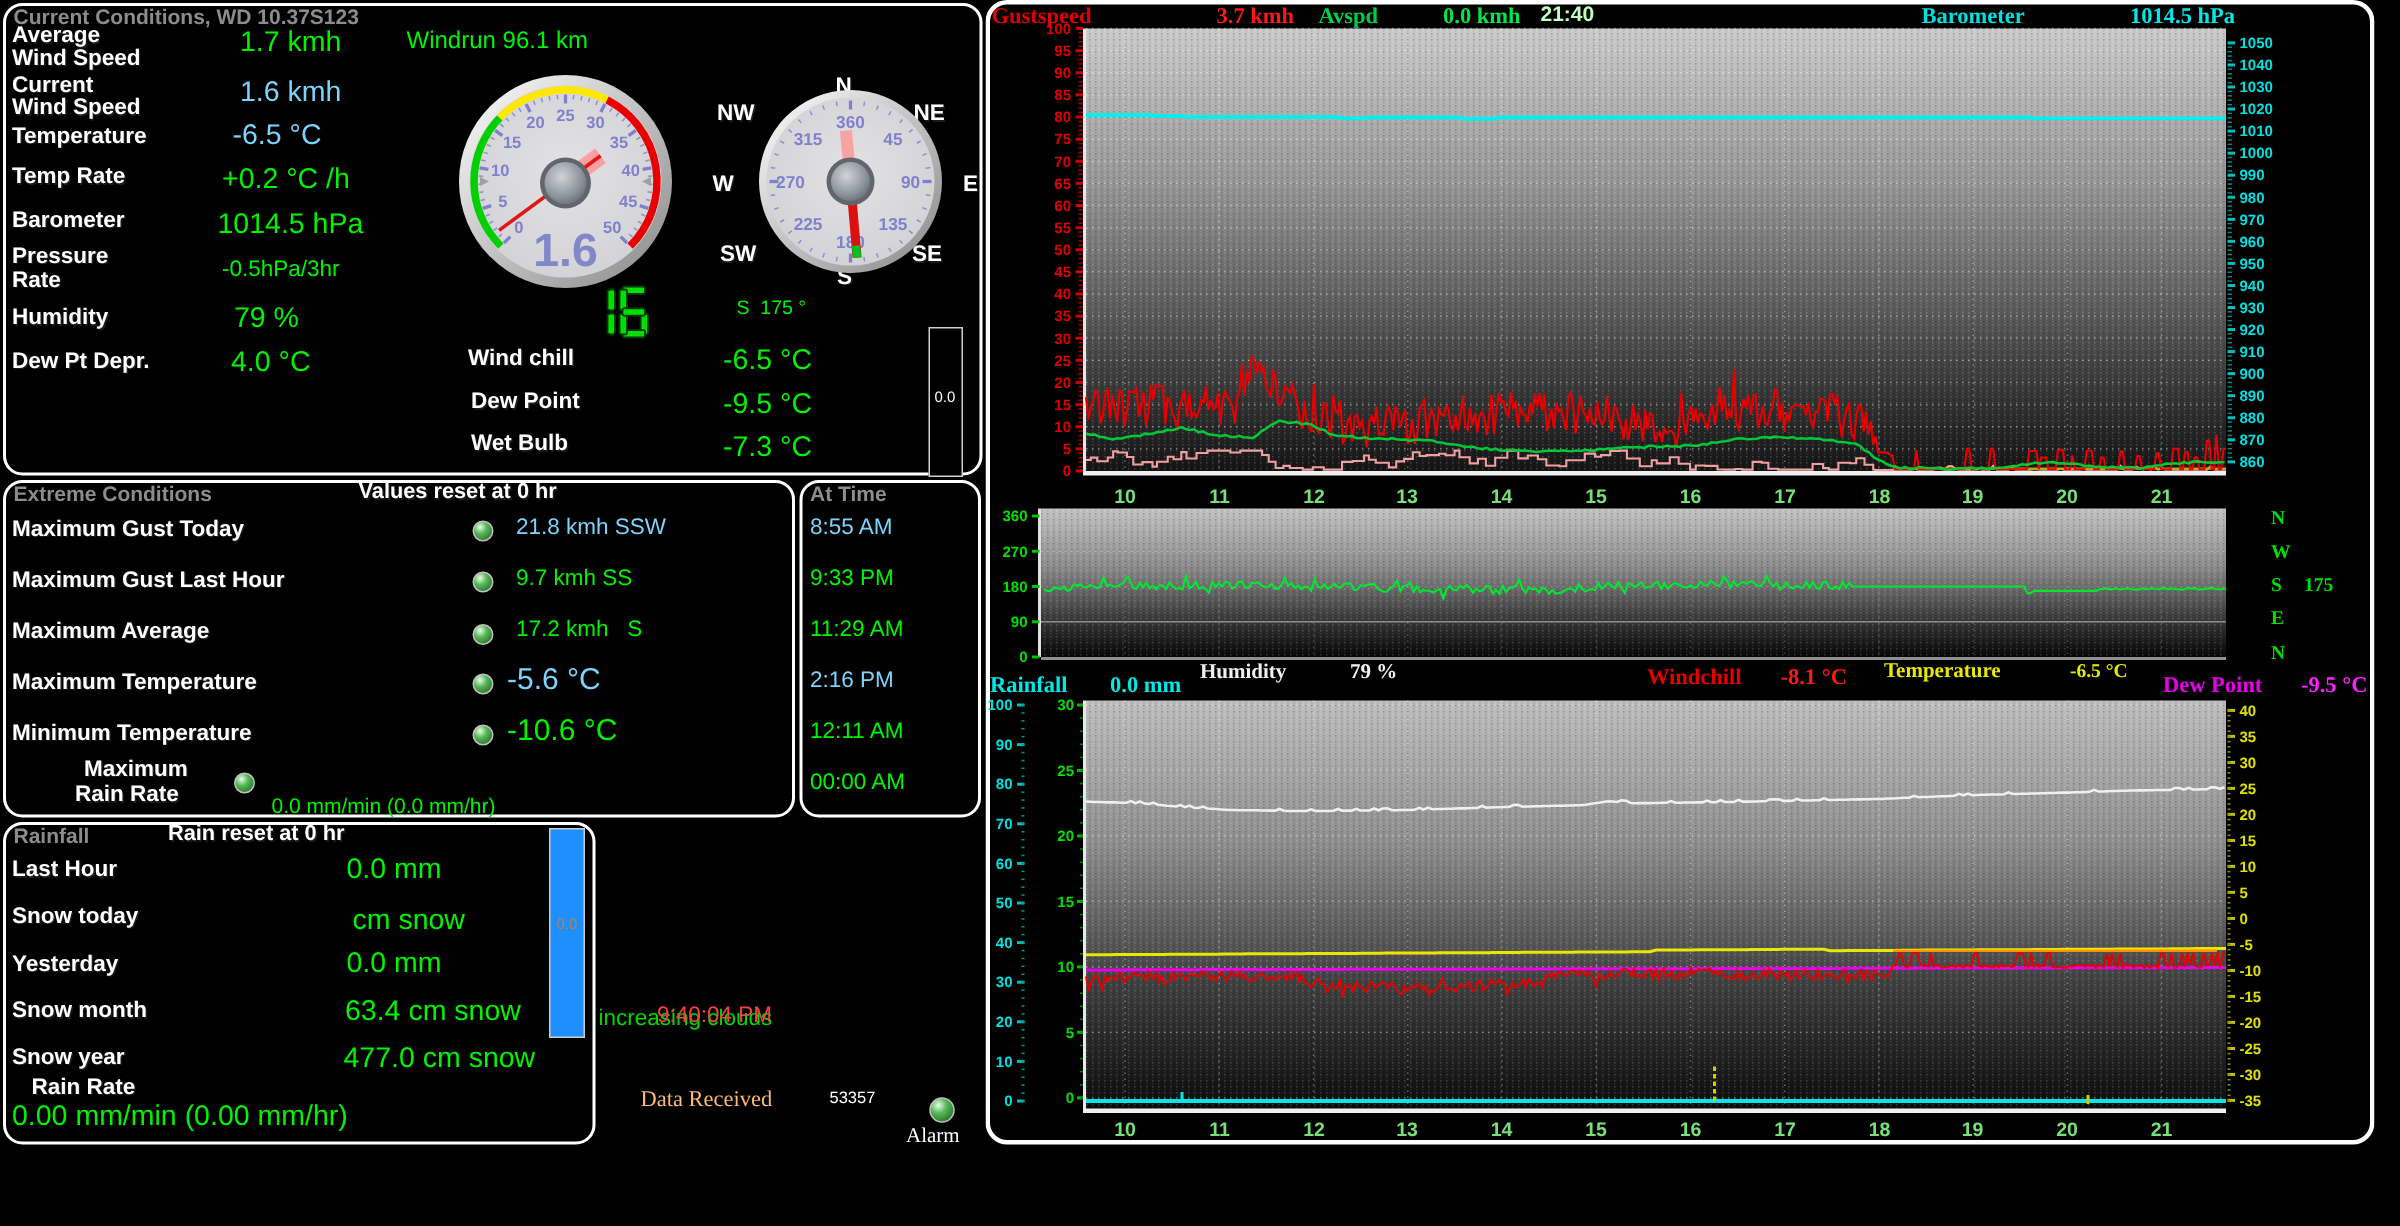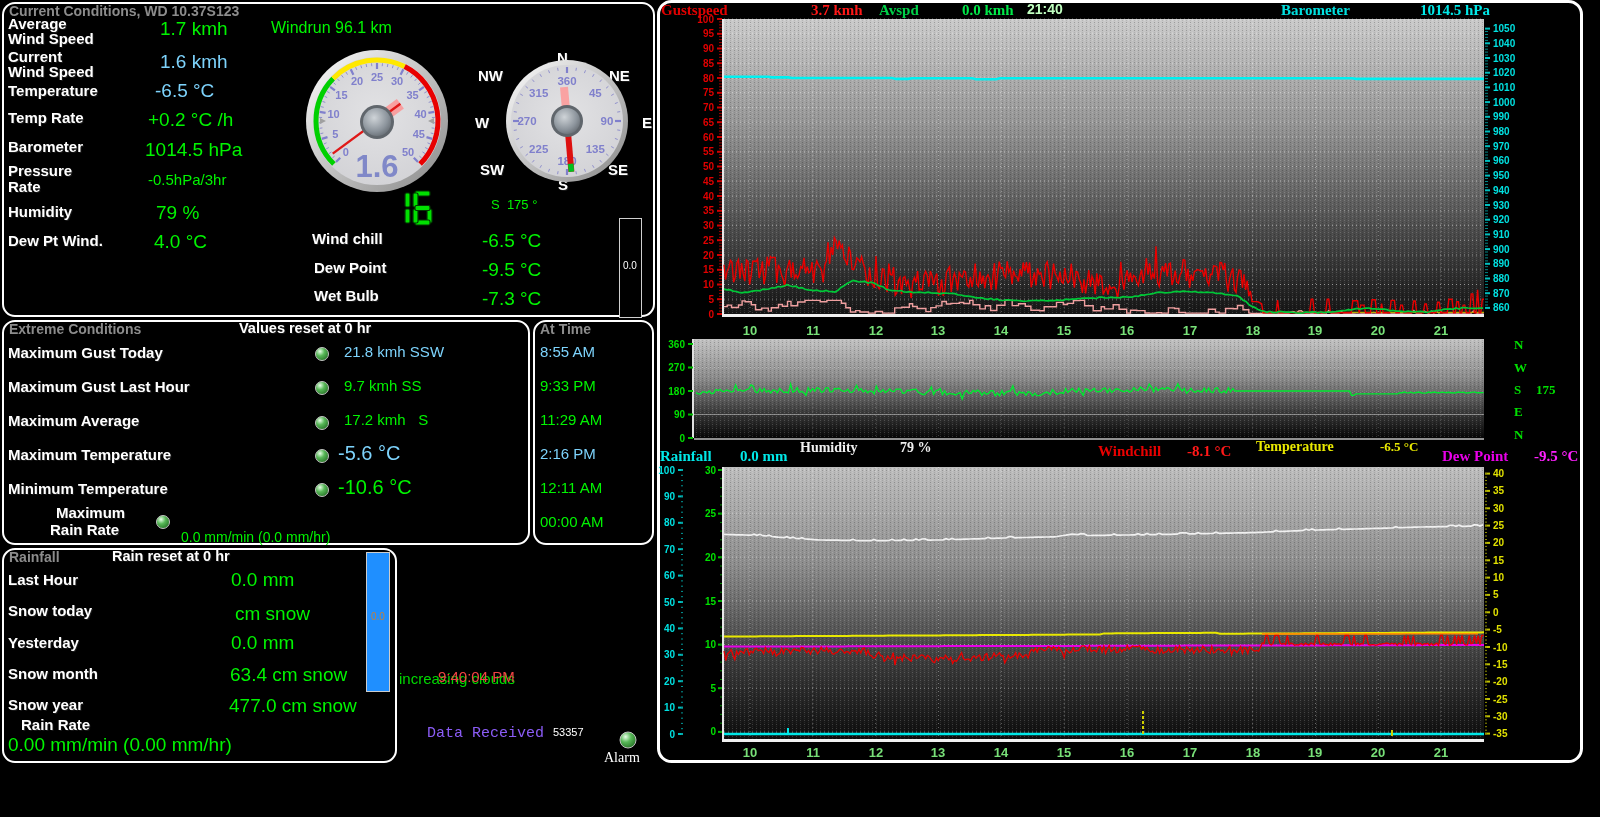--- a/index.html
+++ b/index.html
@@ -27,21 +27,21 @@
 <div class="t y v19" style="left:155px;top:81px">-6.5 °C</div>
 <div class="t lab" style="left:8px;top:110px">Temp Rate</div>
 <div class="t g v19" style="left:148px;top:110px">+0.2 °C /h</div>
 <div class="t lab" style="left:8px;top:139px">Barometer</div>
 <div class="t g v19" style="left:145px;top:140px">1014.5 hPa</div>
 <div class="t lab" style="left:8px;top:163px">Pressure</div>
 <div class="t lab" style="left:8px;top:179px">Rate</div>
 <div class="t g v15" style="left:148px;top:172px">-0.5hPa/3hr</div>
 <div class="t lab" style="left:8px;top:204px">Humidity</div>
 <div class="t g v19" style="left:156px;top:203px">79 %</div>
-<div class="t lab" style="left:8px;top:233px">Dew Pt Wind.</div>
+<div class="t lab" style="left:8px;top:233px">Dew Pt Depr.</div>
 <div class="t g v19" style="left:154px;top:232px">4.0 °C</div>
 <div class="t g" style="left:271px;top:20px;font-size:16px">Windrun 96.1 km</div>
 <div class="t lab" style="left:557px;top:50px">N</div>
 <div class="t lab" style="left:478px;top:68px">NW</div>
 <div class="t lab" style="left:609px;top:68px">NE</div>
 <div class="t lab" style="left:475px;top:115px">W</div>
 <div class="t lab" style="left:642px;top:115px">E</div>
 <div class="t lab" style="left:480px;top:162px">SW</div>
 <div class="t lab" style="left:608px;top:162px">SE</div>
 <div class="t lab" style="left:558px;top:177px">S</div>
@@ -248,21 +248,21 @@
 <div class="t g v19" style="left:230px;top:665px">63.4 cm snow</div>
 <div class="t lab" style="left:8px;top:697px">Snow year</div>
 <div class="t g v19" style="left:229px;top:696px">477.0 cm snow</div>
 <div class="t lab" style="left:21px;top:717px">Rain Rate</div>
 <div class="t g" style="left:8px;top:735px;font-size:19px">0.00 mm/min (0.00 mm/hr)</div>
 <div style="position:absolute;left:366px;top:552px;width:24px;height:140px;background:#1f8fff;border:1px solid #cccccc;box-sizing:border-box"></div>
 <div class="t" style="left:371px;top:612px;font-size:10px;color:#c08040">0.0</div>
 
 <div class="t" style="left:399px;top:671px;font-size:15px;color:#00d800">increasing clouds</div>
 <div class="t" style="left:438px;top:669px;font-size:15px;color:#ef4444">9:40:04 PM</div>
-<div class="t" style="left:427px;top:726px;font-size:15px;color:#8b5cf6;font-family:Liberation Mono, monospace">Data Received</div>
+<div class="t" style="left:427px;top:726px;font-size:15px;color:#fdba74;font-family:Liberation Serif, serif">Data Received</div>
 <div class="t" style="left:553px;top:727px;font-size:11px;color:#fff">53357</div>
 <div class="t" style="left:604px;top:751px;font-size:14px;color:#fff;font-family:'Liberation Serif',serif">Alarm</div>
 <svg width="660" height="817" viewBox="0 0 660 817" style="position:absolute;left:0;top:0;pointer-events:none">
     <defs>
 <linearGradient id="ring" x1="0" y1="0" x2="1" y2="1">
 <stop offset="0" stop-color="#ffffff"></stop>
         <stop offset="0.45" stop-color="#c8c8c8"></stop>
         <stop offset="1" stop-color="#888888"></stop>
 </linearGradient>
 <radialGradient id="face" cx="0.5" cy="0.45" r="0.75">

